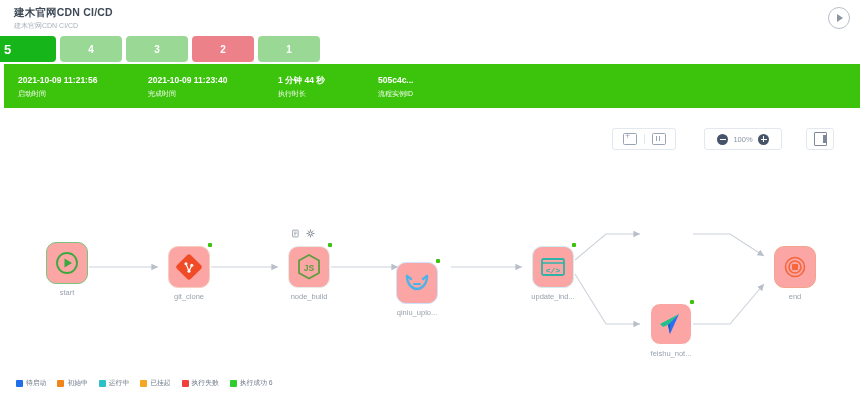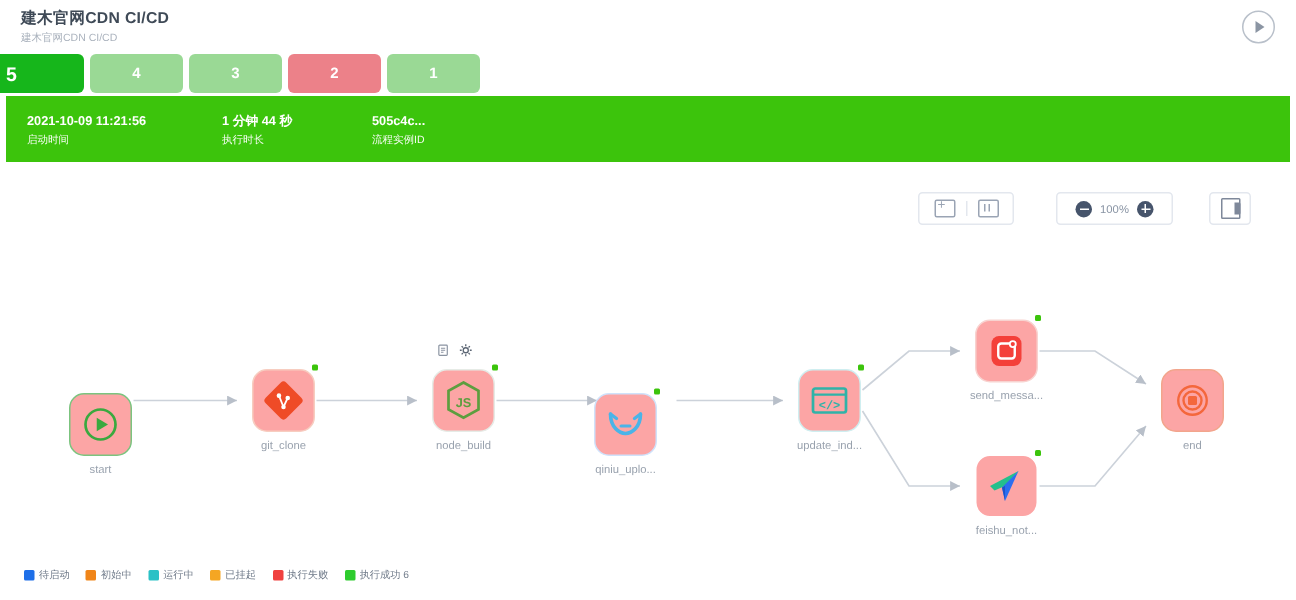--- a/index.html
+++ b/index.html
@@ -273,20 +273,24 @@
       </div>
     <div class="tab success">
         <span>1</span>
       </div>
   </div>
 
   <div class="summary">
     <div class="summary-item w1">
       <div class="val">2021-10-09 11:21:56</div>
       <div class="lbl">启动时间</div>
+    </div>
+    <div class="summary-item w2">
+      <div class="val">2021-10-09 11:23:40</div>
+      <div class="lbl">完成时间</div>
     </div>
     <div class="summary-item w3">
       <div class="val">1 分钟 44 秒</div>
       <div class="lbl">执行时长</div>
     </div>
     <div class="summary-item w4">
       <div class="val">505c4c...</div>
       <div class="lbl">流程实例ID</div>
     </div>
   </div>
@@ -326,21 +330,21 @@
           <path d="M211,157 L278,157" marker-end="url(#arw)"></path>
           <path d="M331,157 L398,157" marker-end="url(#arw)"></path>
           <path d="M451,157 L522,157" marker-end="url(#arw)"></path>
           <path d="M575,150 L606,124 L640,124" marker-end="url(#arw)"></path>
           <path d="M575,164 L606,214 L640,214" marker-end="url(#arw)"></path>
           <path d="M693,124 L730,124 L764,146" marker-end="url(#arw)"></path>
           <path d="M693,214 L730,214 L764,174" marker-end="url(#arw)"></path>
         </g>
       </svg>
 
-      <div class="node-wrap" style="left:46px; top:152px;">
+      <div class="node-wrap" style="left:46px; top:132px;">
         <div class="node" style="border:1.4px solid #7bc47f;">
           <svg width="24" height="24" viewBox="0 0 24 24">
             <circle cx="12" cy="12" r="10" fill="none" stroke="#3aa93f" stroke-width="1.8"></circle>
             <path d="M9.5 7.5 L17 12 L9.5 16.5 Z" fill="#3aa93f"></path>
           </svg>
         </div>
         <div class="node-label">start</div>
       </div>
 
       <div class="node-wrap" style="left:168px; top:136px;">
@@ -395,31 +399,20 @@
           <svg width="26" height="22" viewBox="0 0 26 22">
             <rect x="2" y="3" width="22" height="16" rx="1.5" fill="none" stroke="#2fb3a8" stroke-width="1.8"></rect>
             <path d="M2 7 h22" stroke="#2fb3a8" stroke-width="1.5"></path>
             <text x="13" y="16.5" font-size="8" font-family="Liberation Mono, monospace" font-weight="bold" fill="#2fb3a8" text-anchor="middle">&lt;/&gt;</text>
           </svg>
         </div>
         <div class="dot"></div>
         <div class="node-label">update_ind...</div>
       </div>
 
-      <div class="node-wrap" style="left:650px; top:103px;">
-        <div class="node" style="border:1.4px solid #f8d3d0;">
-          <svg width="24" height="24" viewBox="0 0 24 24">
-            <rect x="2" y="2" width="20" height="20" rx="5" fill="#f4403a"></rect>
-            <rect x="6.5" y="7" width="11" height="10" rx="2" fill="none" stroke="#fff" stroke-width="1.6"></rect>
-            <circle cx="16.2" cy="7.4" r="2" fill="#f4403a" stroke="#fff" stroke-width="1.2"></circle>
-          </svg>
-        </div>
-        <div class="dot"></div>
-        <div class="node-label">send_messa...</div>
-      </div>
 
       <div class="node-wrap" style="left:650px; top:193px;">
         <div class="node" style="border:1.4px solid #ffffff;">
           <svg width="28" height="26" viewBox="0 0 28 26">
             <path d="M3 13 L22 3 L13 13 L6 16 Z" fill="#23c08c"></path>
             <path d="M22 3 L13 23 L11 14 Z" fill="#2b6ef0"></path>
             <path d="M13 13 L13 23 L11 14 Z" fill="#1e53c9"></path>
           </svg>
         </div>
         <div class="dot"></div>

